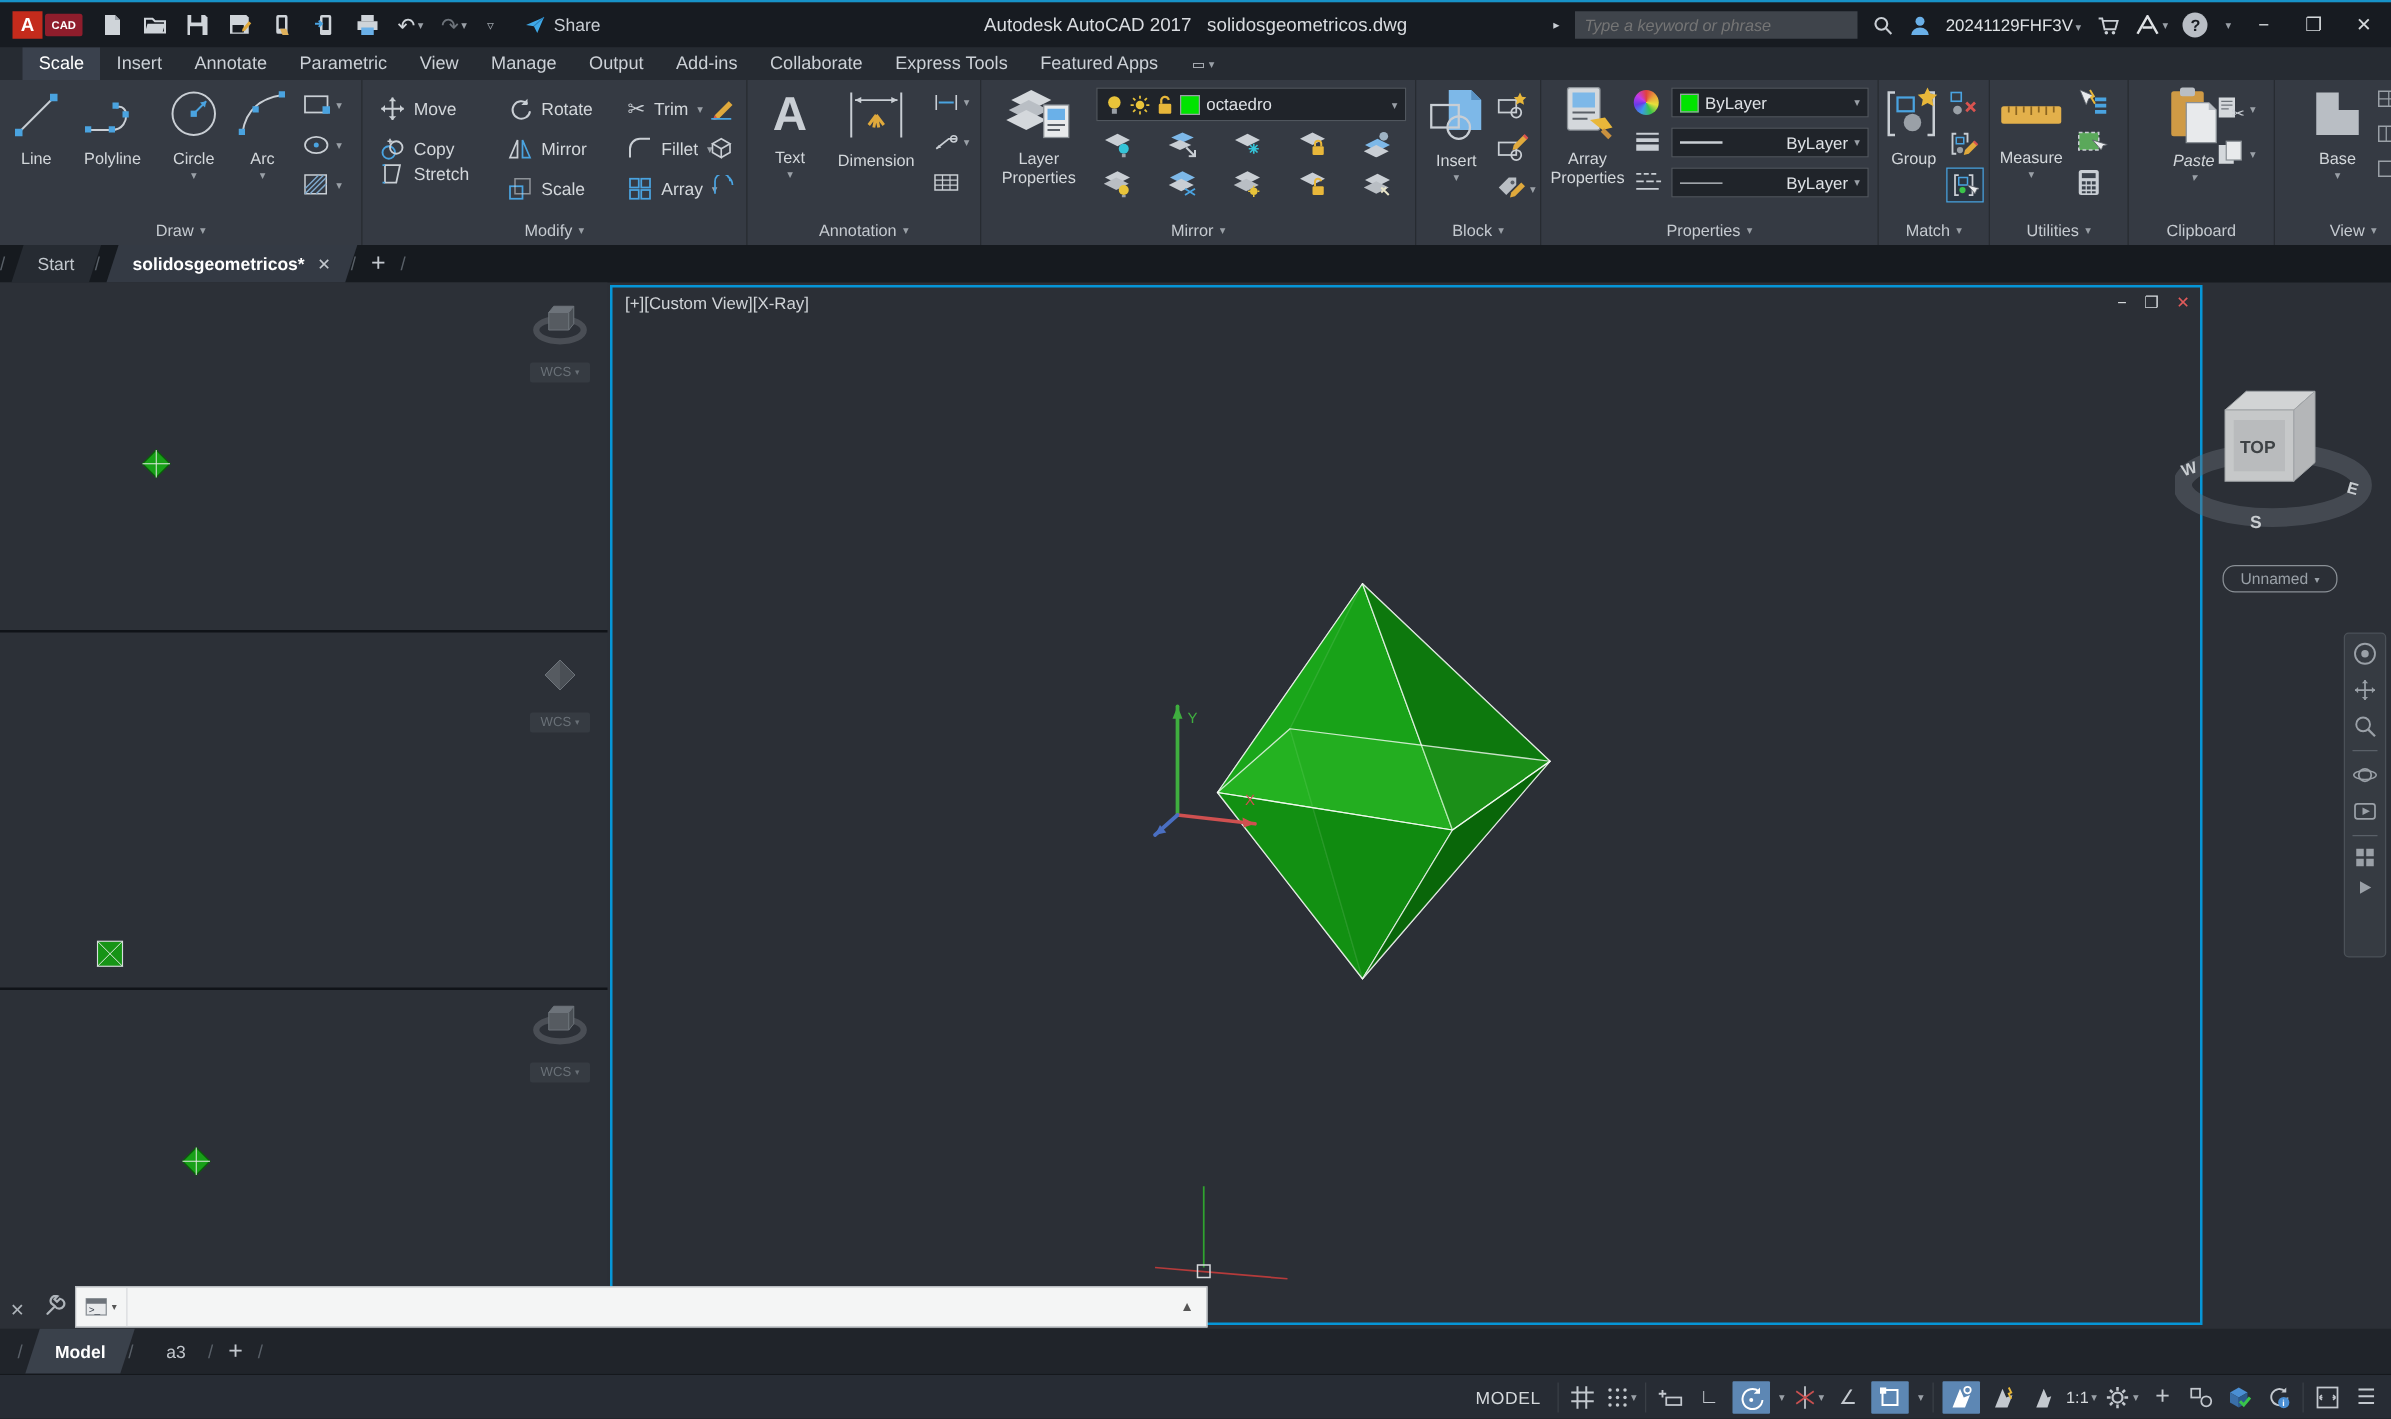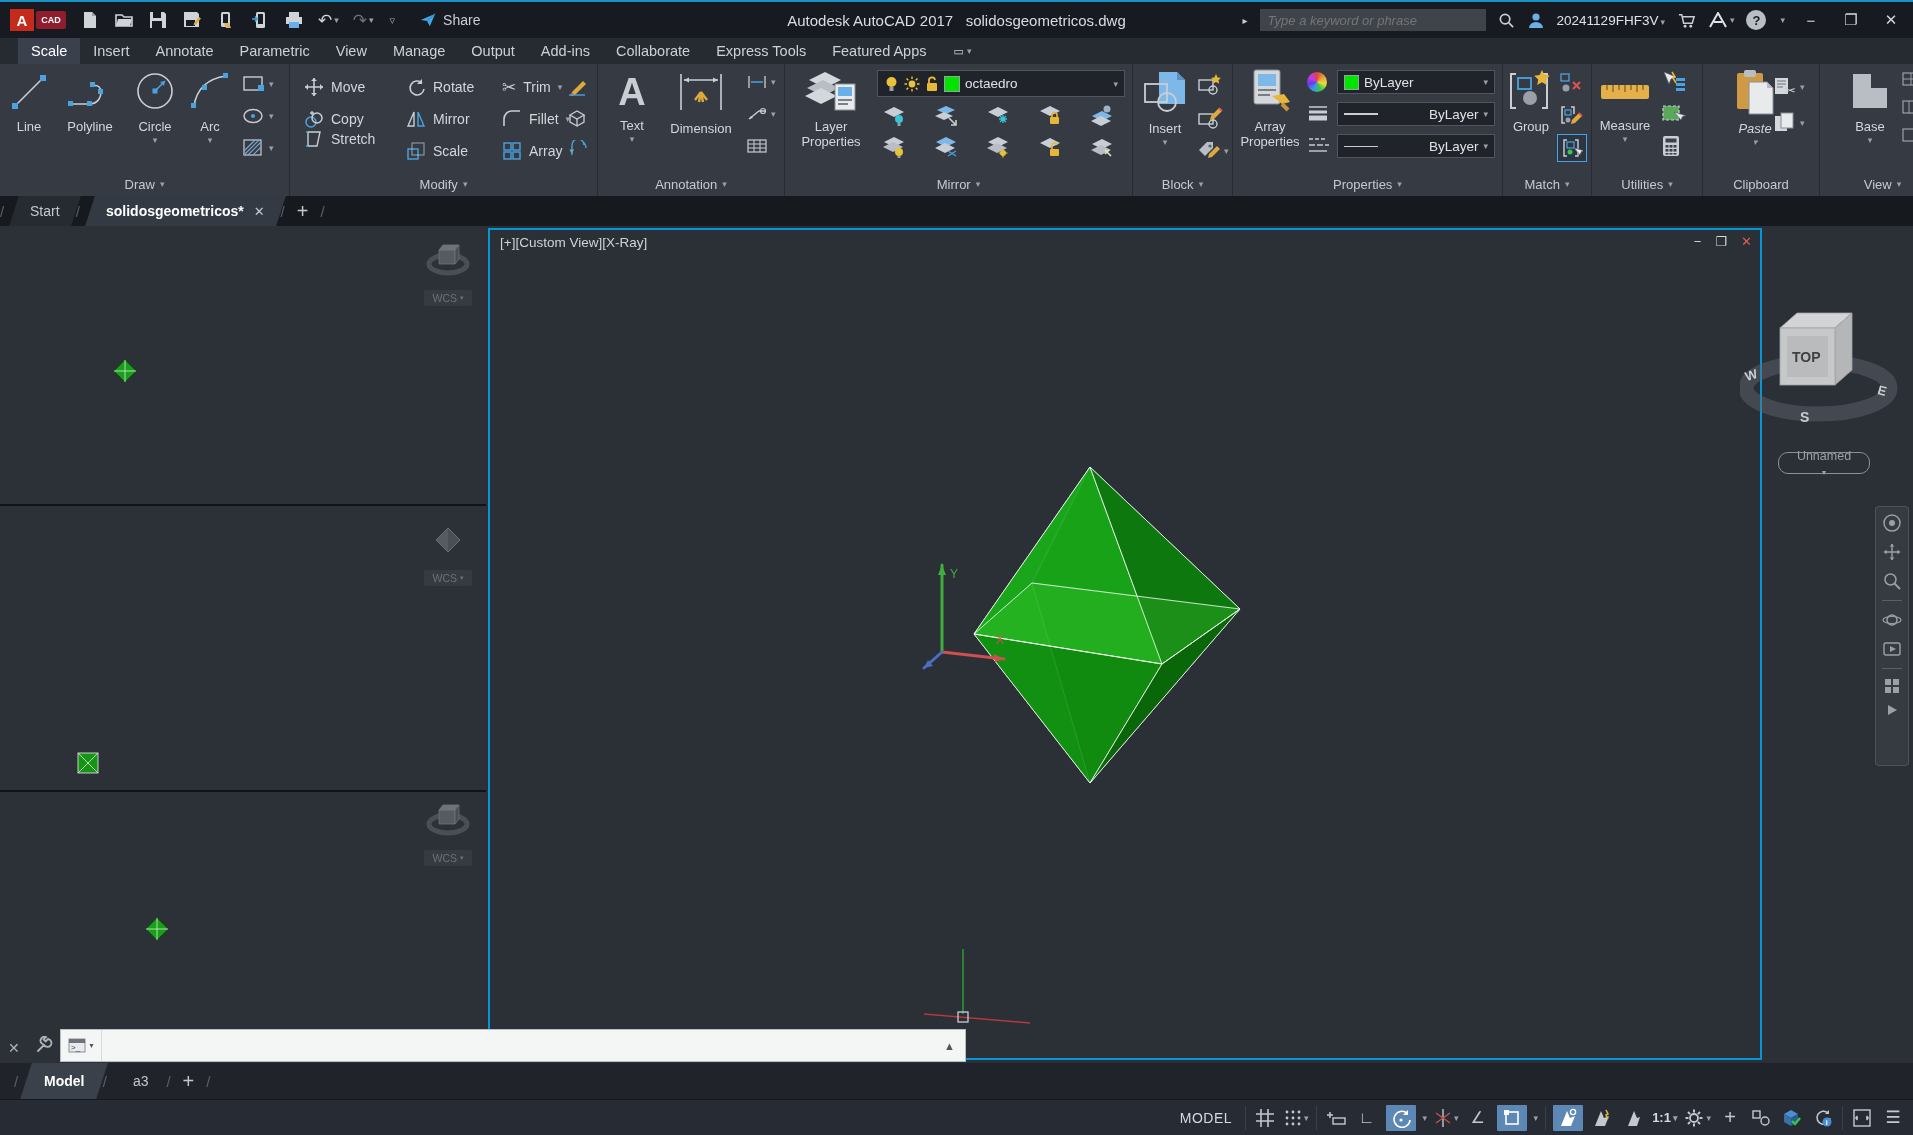--- a/index.html
+++ b/index.html
@@ -51,41 +51,41 @@
   .fclose{margin-left:10px;font-weight:normal;font-size:13px;color:#c3c8ce;}
   .fplus{display:flex;align-items:center;font-size:20px;color:#c3c8ce;padding:0 12px;}
   
   .leftvps{left:0;top:226px;width:486px;height:837px;background:#2c3037;}
   .vpdiv{position:absolute;left:0;width:486px;height:2px;background:#101318;}
   .wcs{position:absolute;width:48px;height:16px;background:#363b42;border-radius:2px;color:#697077;font-size:10.5px;display:flex;align-items:center;justify-content:center;gap:3px;}
   .mainvp{left:488px;top:228px;width:1274px;height:832px;background:#2b2f36;border:2px solid #0696d7;box-sizing:border-box;}
   .vplabel{position:absolute;left:10px;top:5px;color:#d0d4d8;font-size:13.5px;}
   .vpwin{position:absolute;right:8px;top:4px;display:flex;gap:14px;font-size:13px;color:#d4d8db;}
   .vpwin .close{color:#e05a5a;}
-  .pill{position:absolute;border:1px solid #8a9096;border-radius:10px;background:rgba(43,47,54,.85);color:#9aa1a8;font-size:12.5px;display:flex;align-items:center;justify-content:center;gap:5px;flex-direction:column;}
+  .pill{position:absolute;border:1px solid #8a9096;border-radius:10px;background:rgba(43,47,54,.85);color:#9aa1a8;font-size:12.5px;display:flex;align-items:center;justify-content:center;gap:5px;}
   .navbar{position:absolute;width:32px;background:rgba(58,63,70,.8);border:1px solid rgba(90,96,104,.6);border-radius:4px;display:flex;flex-direction:column;align-items:center;padding:6px 0;gap:9px;}
   
   .cmdx{left:8px;top:1040px;color:#aeb4ba;font-size:14px;}
   .cmdwrench{left:36px;top:1036px;}
   .cmdbar{left:60px;top:1029px;width:906px;height:33px;background:#f4f5f5;border:1px solid #b9bdc1;box-sizing:border-box;display:flex;align-items:center;}
   .cmdicon{width:40px;height:100%;display:flex;align-items:center;justify-content:center;gap:3px;border-right:1px solid #d8dadd;}
   .cmdinput{flex:1;border:none;background:transparent;height:100%;font-family:"Liberation Sans",sans-serif;font-size:14px;color:#222;}
   .cmdup{color:#555;font-size:11px;padding:0 10px;}
   
   .layrow{left:0;top:1063px;width:100%;height:36px;background:#20242a;display:flex;align-items:stretch;color:#c3c8ce;font-size:14px;}
   .ltab{display:flex;align-items:center;padding:0 18px;transform:skewX(-18deg);margin-left:8px;}
   .ltab>*{transform:skewX(18deg);}
   .ltab.active{background:#3a414b;color:#fff;font-weight:bold;}
   
   .statusbar{left:0;top:1099px;width:100%;height:36px;background:#272c34;display:flex;align-items:center;justify-content:flex-end;gap:7px;padding-right:8px;box-sizing:border-box;color:#c3c8ce;border-top:1px solid #15181c;}
   .sbtn{display:flex;align-items:center;justify-content:center;height:26px;min-width:24px;gap:2px;}
   .sbtn.hl{background:#5d87b4;border-radius:1px;}
   .ssep{width:1px;height:24px;background:#3a3f46;}
   .smodel{font-size:14px;color:#d6dadd;letter-spacing:.5px;padding:0 6px;}
-  .sscale{font-size:13px;color:#d6dadd;font-weight:bold;}
+  .sscale{font-size:13px;color:#d6dadd;}
 </style>
 </head>
 <body>
 
 <div class="app">
 
   <div class="ab topline"></div>
   <div class="ab titlebar">
     <div class="qat">
       <span class="logo">

